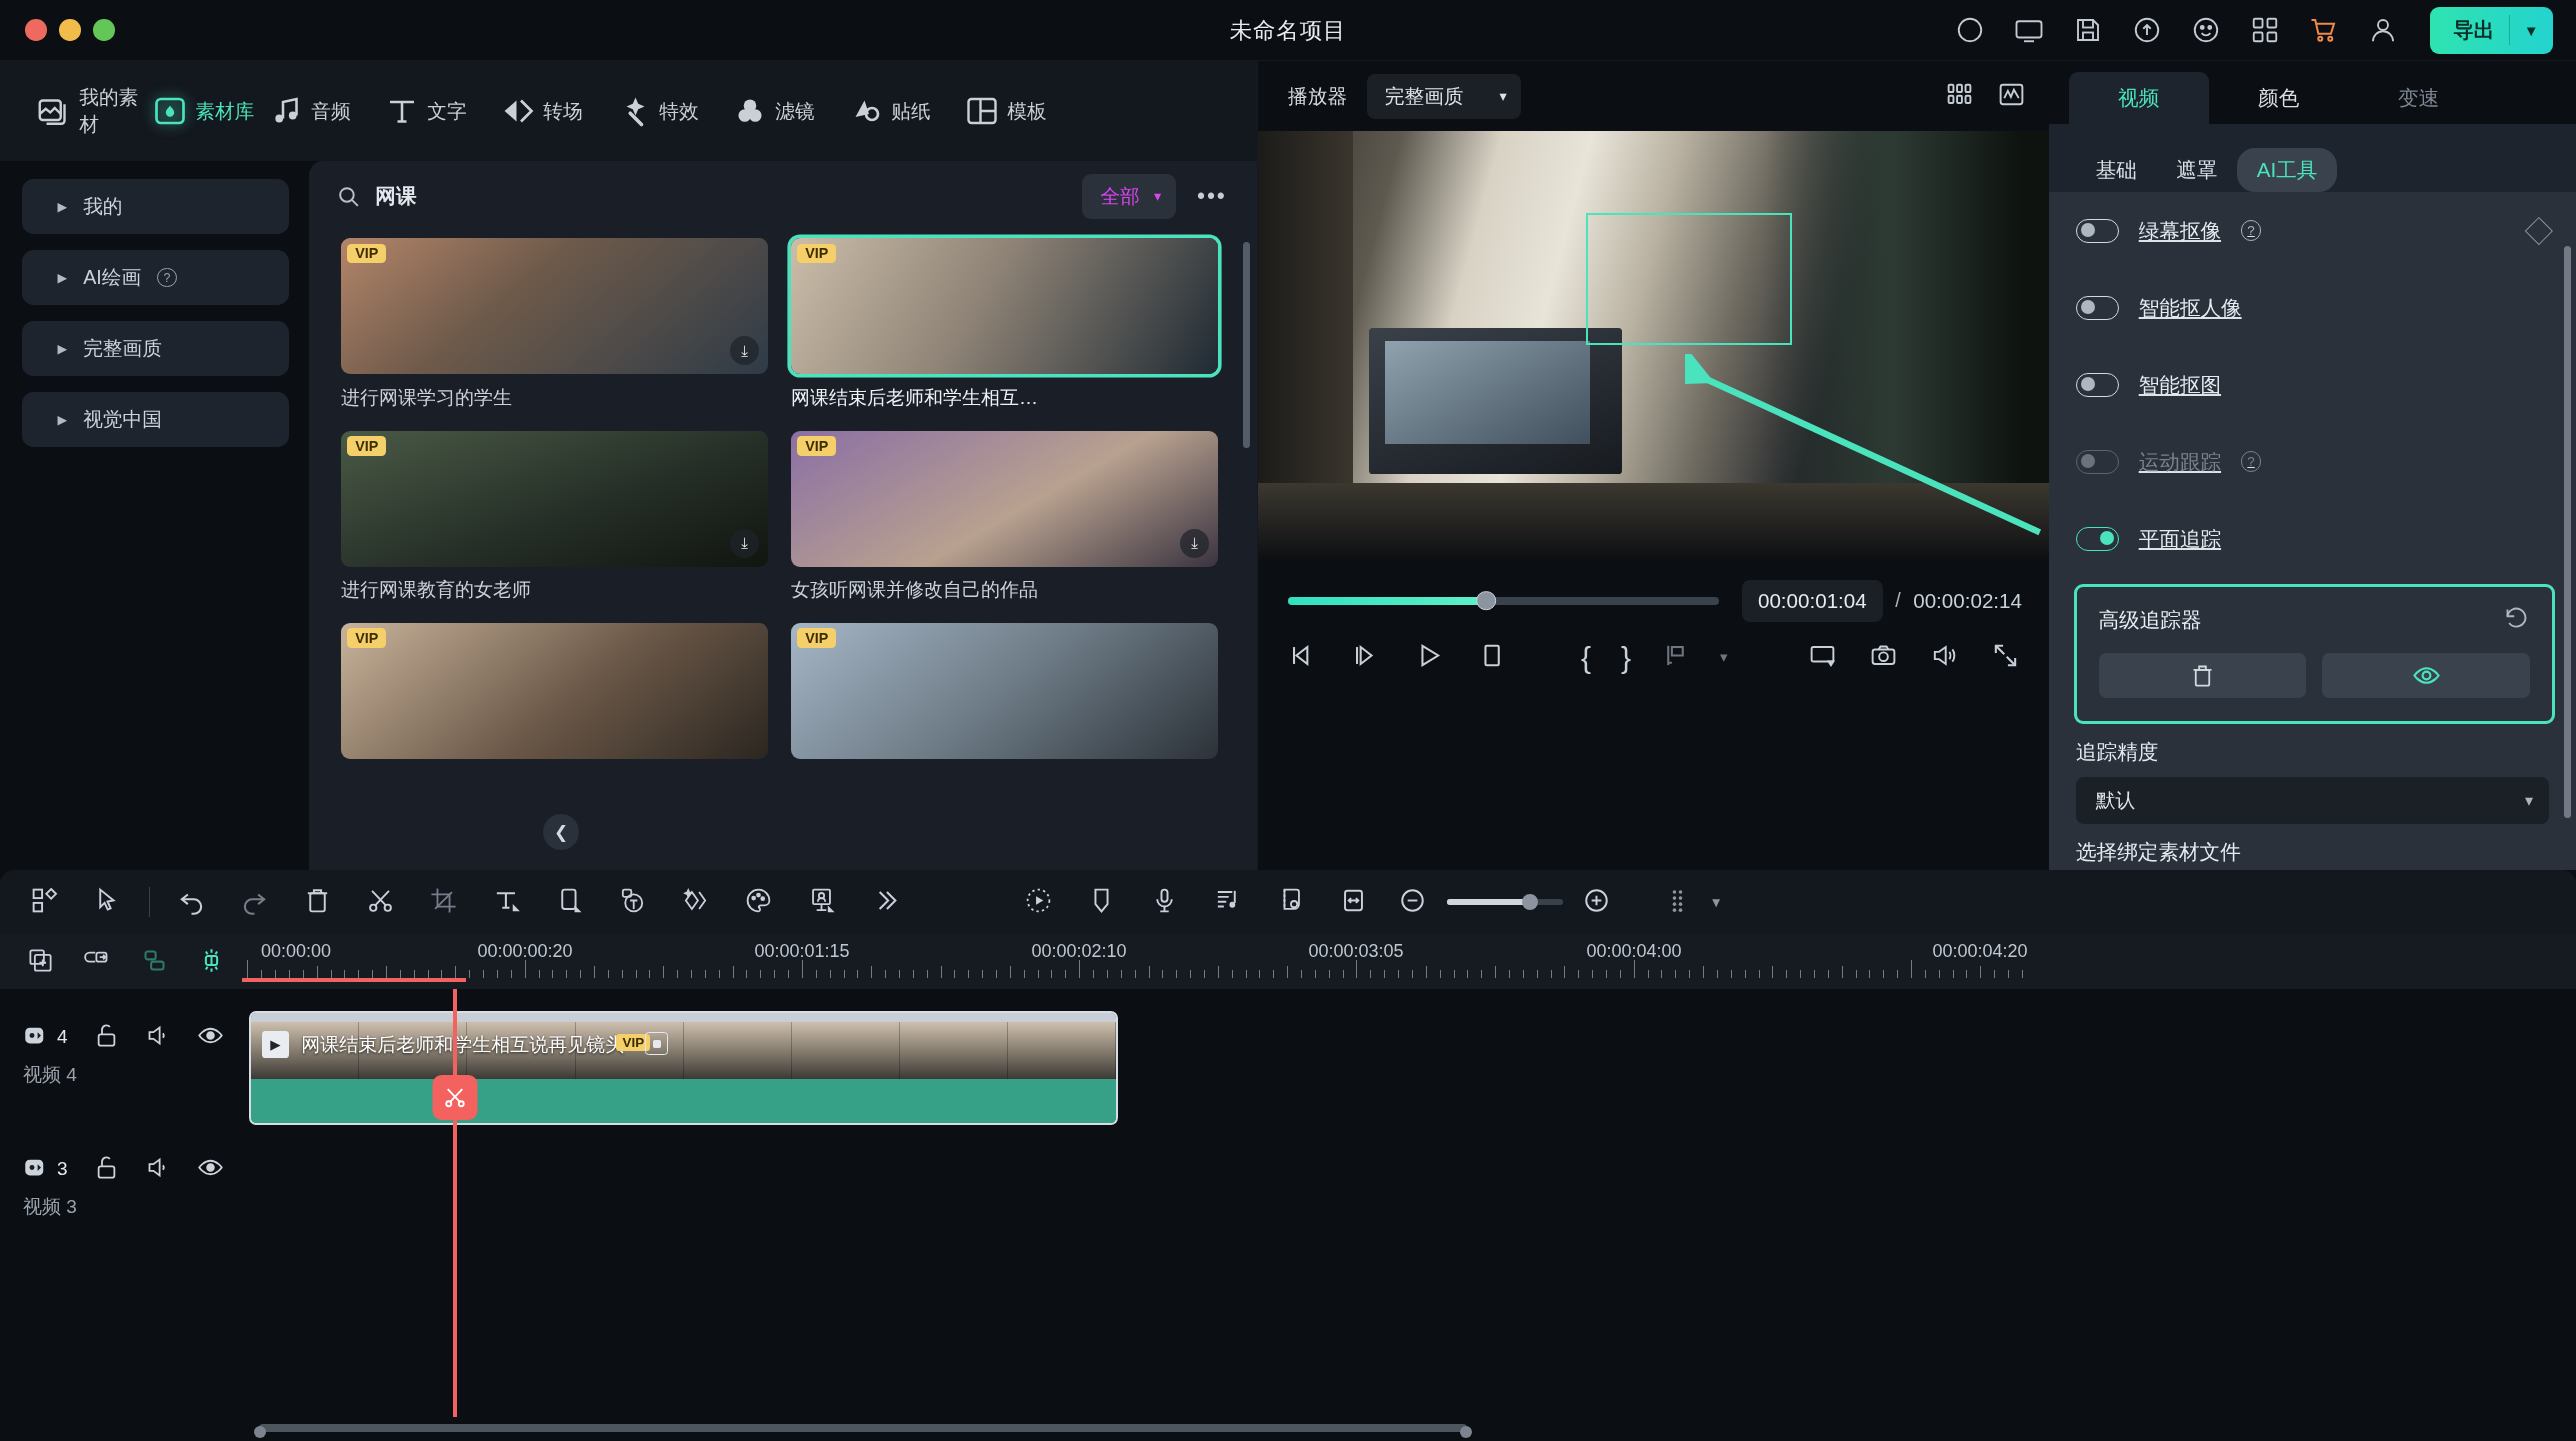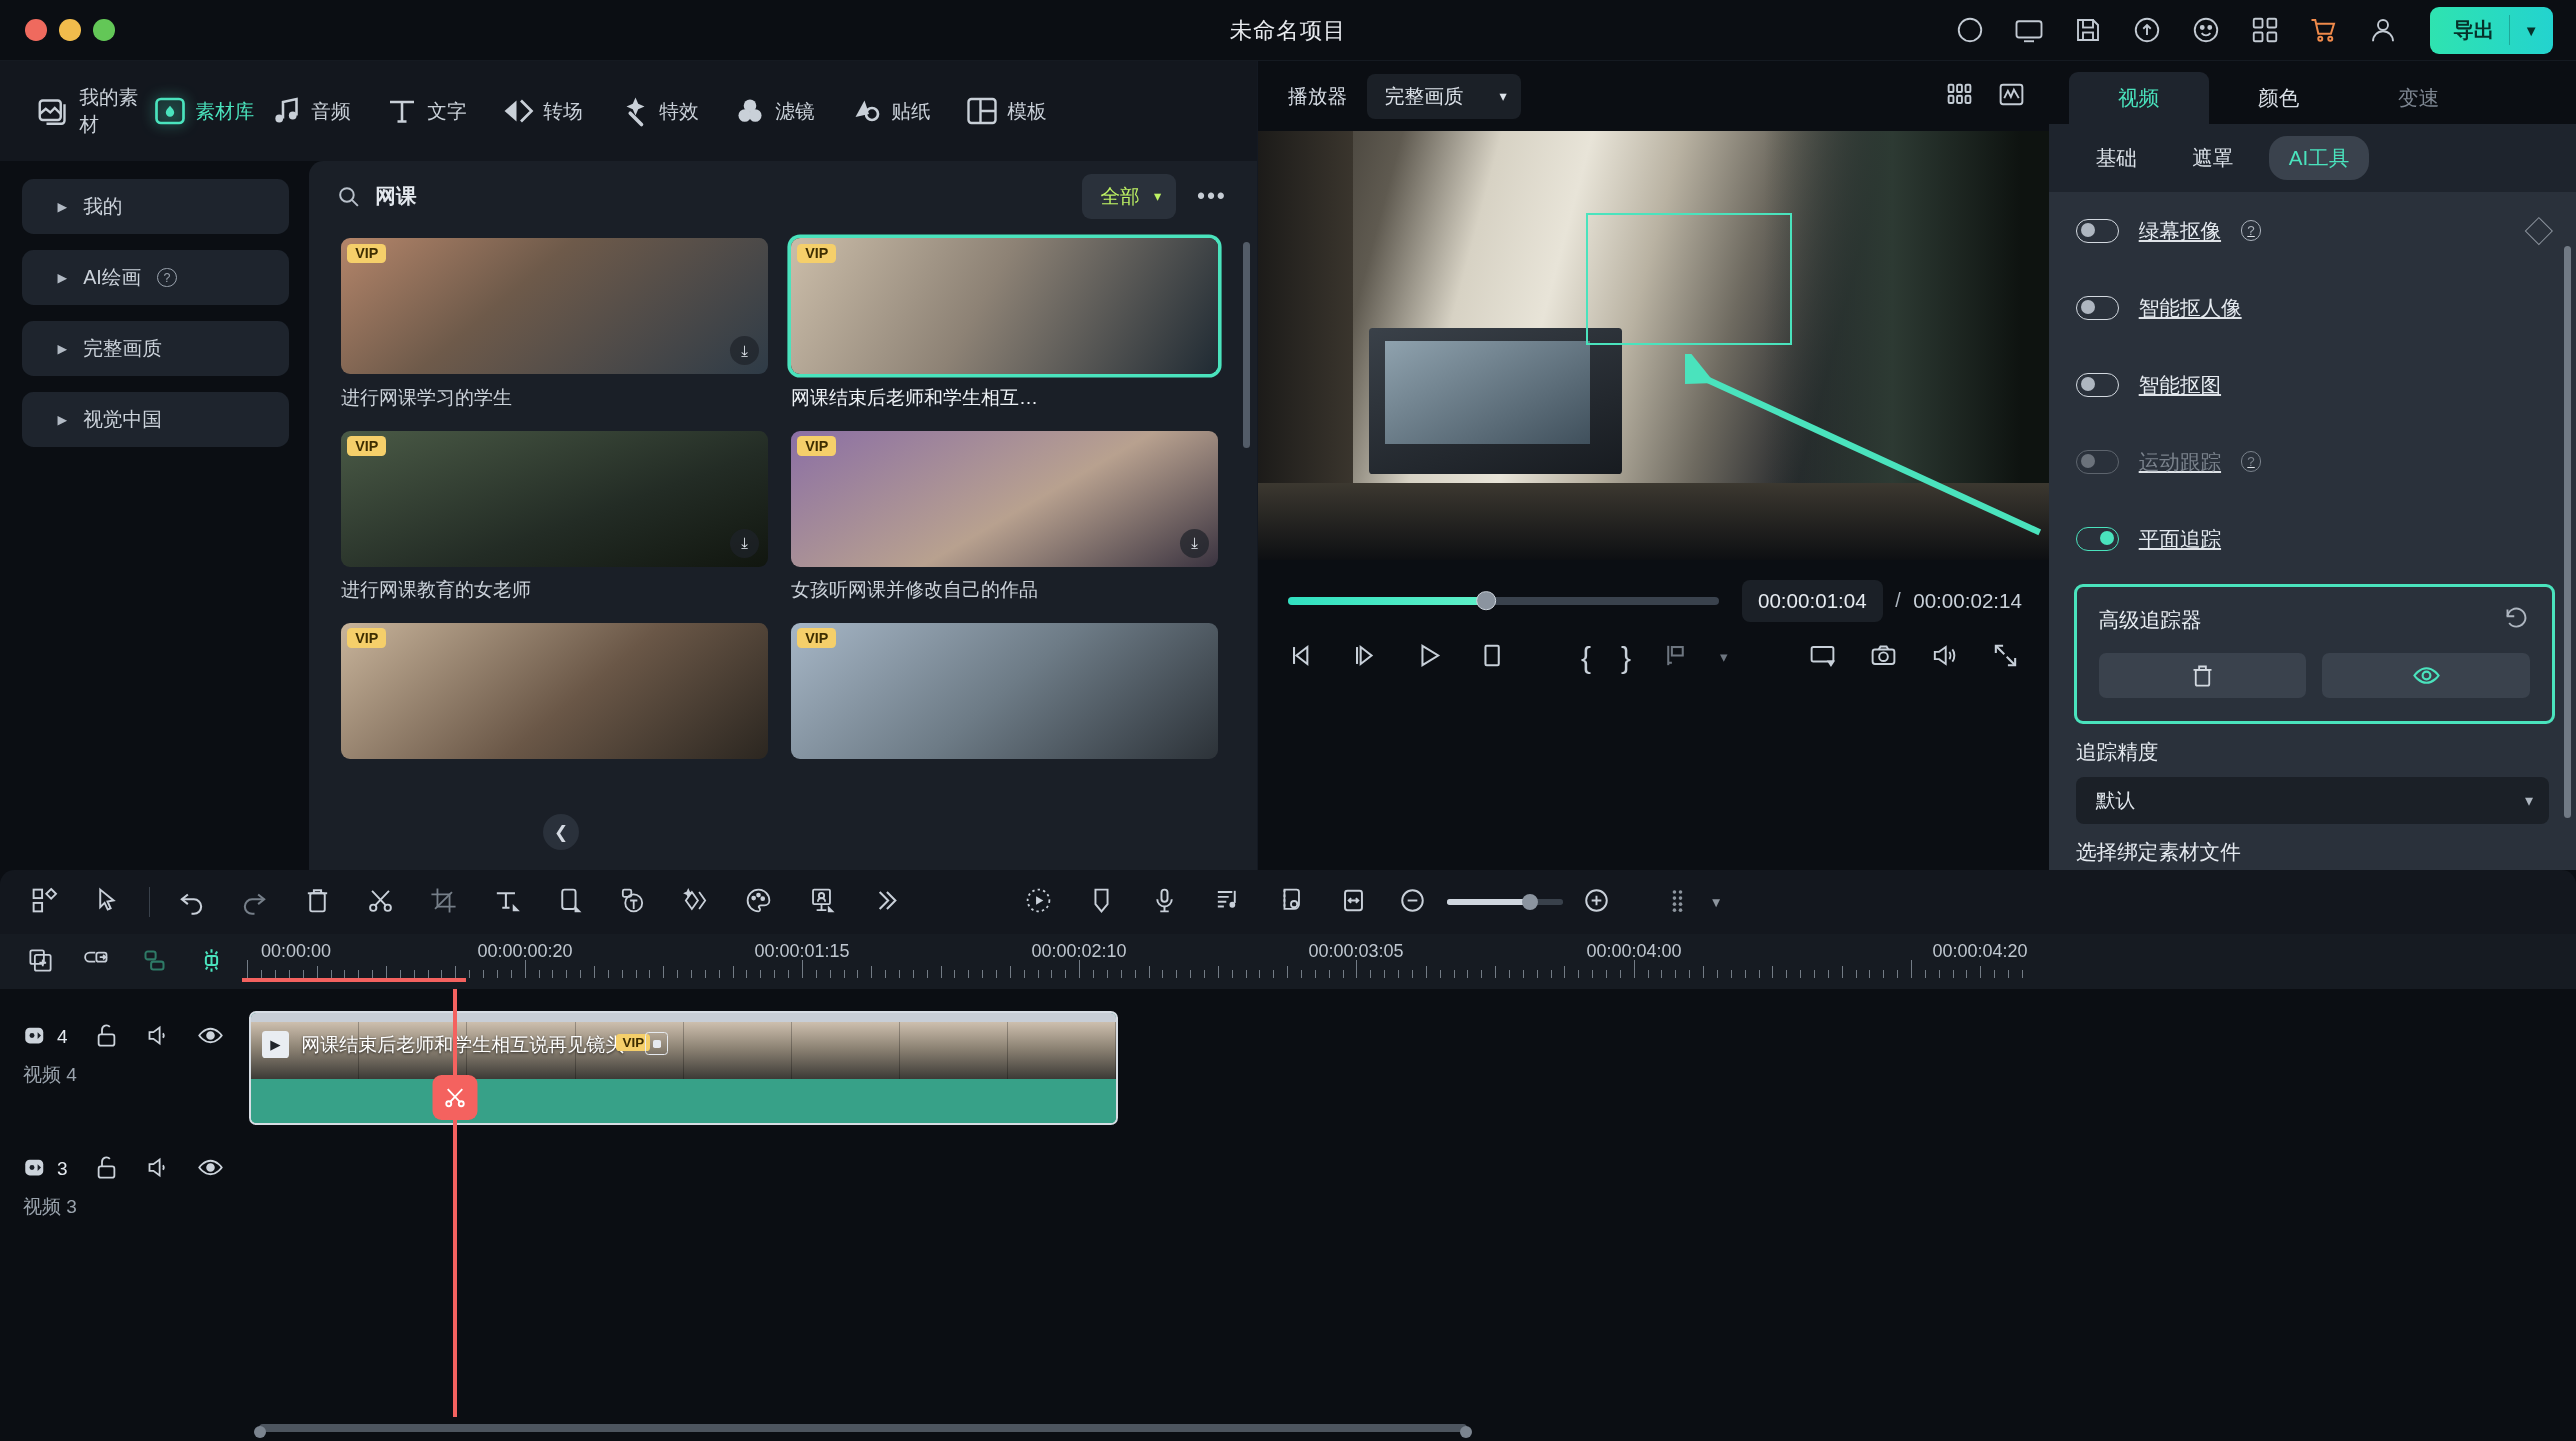--- a/index.html
+++ b/index.html
@@ -92,21 +92,21 @@
   .searchrow { height: 70px; flex:0 0 70px; display: flex; align-items: center; padding: 0 25px 0 27px; }
   .search { display: flex; align-items: center; gap: 14.3px; flex: 1; }
   .search .mag { width: 25px; height: 25px; color: #b9c1cb; }
   .search input {
     background: transparent; border: 0; outline: none; color: #e3e8ee;
     font-size: 20.6px; font-family: inherit; width: 411px; font-weight: bold;
   }
   .filter-pill {
     height: 45px; background: #2a313b; border-radius: 9px;
     display: flex; align-items: center; gap: 14.3px; padding: 0 14.3px 0 18px;
-    font-size: 19.7px; color: #bef264;
+    font-size: 19.7px; color: #d946ef;
   }
   .dots3 { padding: 0 5.4px 0 21.5px; font-size: 23px; color: #c6ccd4; letter-spacing: 1.8px; }
 
   .grid-wrap { flex: 1; overflow: hidden; position: relative; background: #1a1f27; }
   .grid {
     display: grid; grid-template-columns: 1fr 1fr; gap: 19.7px 23px;
     padding: 7.2px 39px 9px 32px;
   }
   .card { position: relative; }
   .thumb {
@@ -162,21 +162,21 @@
   .pctrl .g3 { display: flex; gap: 32px; margin-left: auto; align-items: center; }
   .pctrl svg { width: 29px; height: 29px; }
 
   
   .rightcol { flex: 1; background: #0b0e13; display: flex; flex-direction: column; min-width: 0; }
   .rtabs { height: 63px; flex: 0 0 63px; display: flex; align-items: flex-end; padding-left: 19.7px; }
   .rtab { width: 140px; height: 52px; display: flex; align-items: center; justify-content: center;
           font-size: 20.6px; color: #d9dfe6; border-radius: 9px 9px 0 0; }
   .rtab.active { background: #1e242d; color: #4ae3bd; }
   .rtab.dim { color: #7d8691; }
-  .rsub { background: #1e242d; height: 68px; flex:0 0 68px; display: flex; align-items: center; gap: 16px; padding-left: 27px; }
+  .rsub { background: #1e242d; height: 68px; flex:0 0 68px; display: flex; align-items: flex-end; padding-left: 27px; }
   .rsub .s { font-size: 20.6px; color: #dce2e9; padding: 8px 19.7px; border-radius: 18px; }
   .rsub .s.active { background: #3a424d; color: #4ae3bd; }
   .rbody { flex: 1; background: #2a313b; overflow: hidden; position: relative; padding: 0 0 0 0; }
   .rrow { display: flex; align-items: center; gap: 19.7px; padding: 0 27px; height: 77px; text-decoration: underline; }
   .toggle { width: 43px; height: 24px; border-radius: 12.5px; border: 1.8px solid #d3d9e0; position: relative; flex: 0 0 43px; }
   .toggle .k { position: absolute; left: 3.6px; top: 3.1px; width: 14.3px; height: 14.3px; border-radius: 50%; background: #aeb6c0; }
   .toggle.on { border-color: #4ae3bd; }
   .toggle.on .k { left: auto; right: 3.6px; background: #4ae3bd; }
   .toggle.dis { border-color: #5d646d; }
   .toggle.dis .k { background: #6b727b; }

